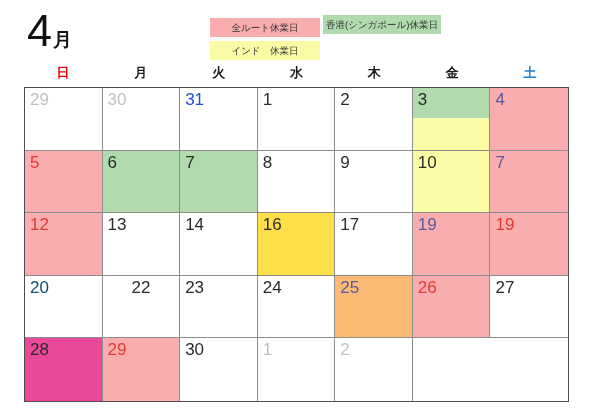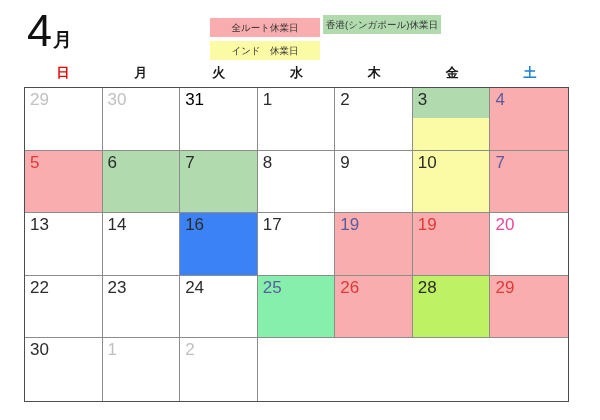--- a/index.html
+++ b/index.html
@@ -63,21 +63,21 @@
     </div>
 
   <div class="grid" id="grid">
       <div class="cell" style="background: rgb(255, 255, 255);">
         <span class="num" style="color: rgb(192, 192, 192);">29</span>
       </div>
       <div class="cell" style="background: rgb(255, 255, 255);">
         <span class="num" style="color: rgb(192, 192, 192);">30</span>
       </div>
       <div class="cell" style="background: rgb(255, 255, 255);">
-        <span class="num" style="color: #000000;">31</span>
+        <span class="num" style="color: #1d4ed8;">31</span>
       </div>
       <div class="cell" style="background: rgb(255, 255, 255);">
         <span class="num" style="color: rgb(43, 43, 43);">1</span>
       </div>
       <div class="cell" style="background: rgb(255, 255, 255);">
         <span class="num" style="color: rgb(43, 43, 43);">2</span>
       </div>
       <div class="cell">
         <div class="split-top" style="background: rgb(177, 218, 175);"></div>
         <div class="split-bottom" style="background: rgb(251, 251, 166);"></div>
@@ -100,57 +100,63 @@
       </div>
       <div class="cell" style="background: rgb(255, 255, 255);">
         <span class="num" style="color: rgb(43, 43, 43);">9</span>
       </div>
       <div class="cell" style="background: rgb(251, 251, 166);">
         <span class="num" style="color: rgb(43, 43, 43); text-align: right;">10</span>
       </div>
       <div class="cell" style="background: rgb(249, 173, 175);">
         <span class="num" style="color: rgb(91, 91, 158);">7</span>
       </div>
+      <div class="cell" style="background: rgb(249, 173, 175);">
+        <span class="num" style="color: rgb(224, 58, 54);">12</span>
+      </div>
       <div class="cell" style="background: rgb(255, 255, 255);">
         <span class="num" style="color: rgb(43, 43, 43);">13</span>
       </div>
       <div class="cell" style="background: rgb(255, 255, 255);">
         <span class="num" style="color: rgb(43, 43, 43);">14</span>
       </div>
-      <div class="cell" style="background: #3b82f6;">
+      <div class="cell" style="background: #fde047;">
         <span class="num" style="color: rgb(43, 43, 43);">16</span>
       </div>
       <div class="cell" style="background: rgb(255, 255, 255);">
         <span class="num" style="color: rgb(43, 43, 43);">17</span>
       </div>
       <div class="cell" style="background: rgb(249, 173, 175);">
         <span class="num" style="color: rgb(91, 91, 158);">19</span>
       </div>
       <div class="cell" style="background: rgb(249, 173, 175);">
         <span class="num" style="color: rgb(224, 58, 54);">19</span>
       </div>
       <div class="cell" style="background: rgb(255, 255, 255);">
-        <span class="num" style="color: #ec4899;">20</span>
+        <span class="num" style="color: #0c4a6e;">20</span>
       </div>
       <div class="cell" style="background: rgb(255, 255, 255);">
-        <span class="num" style="color: rgb(43, 43, 43);">22</span>
+        <span class="num" style="color: rgb(43, 43, 43); margin-left: 24px;">22</span>
       </div>
       <div class="cell" style="background: rgb(255, 255, 255);">
         <span class="num" style="color: rgb(43, 43, 43);">23</span>
       </div>
       <div class="cell" style="background: rgb(255, 255, 255);">
         <span class="num" style="color: rgb(43, 43, 43);">24</span>
       </div>
-      <div class="cell" style="background: #86efac;">
+      <div class="cell" style="background: #fdba74;">
         <span class="num" style="color: rgb(91, 91, 158);">25</span>
       </div>
       <div class="cell" style="background: rgb(249, 173, 175);">
         <span class="num" style="color: rgb(224, 58, 54);">26</span>
       </div>
-      <div class="cell" style="background: #bef264;">
+      <div class="cell" style="background: rgb(255, 255, 255);">
+        <span class="num" style="color: rgb(43, 43, 43);">27</span>
+      </div>
+      <div class="cell" style="background: #ec4899;">
         <span class="num" style="color: rgb(43, 43, 43);">28</span>
       </div>
       <div class="cell" style="background: rgb(249, 173, 175);">
         <span class="num" style="color: rgb(224, 58, 54);">29</span>
       </div>
       <div class="cell" style="background: rgb(255, 255, 255);">
         <span class="num" style="color: rgb(43, 43, 43);">30</span>
       </div>
       <div class="cell" style="background: rgb(255, 255, 255);">
         <span class="num" style="color: rgb(192, 192, 192);">1</span>

